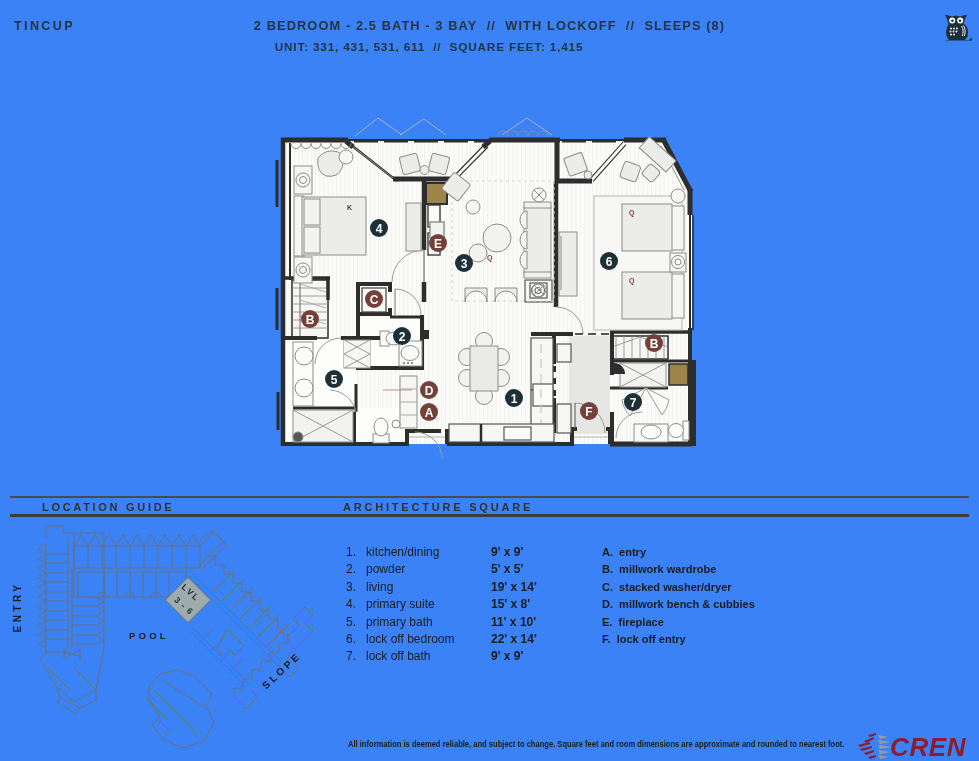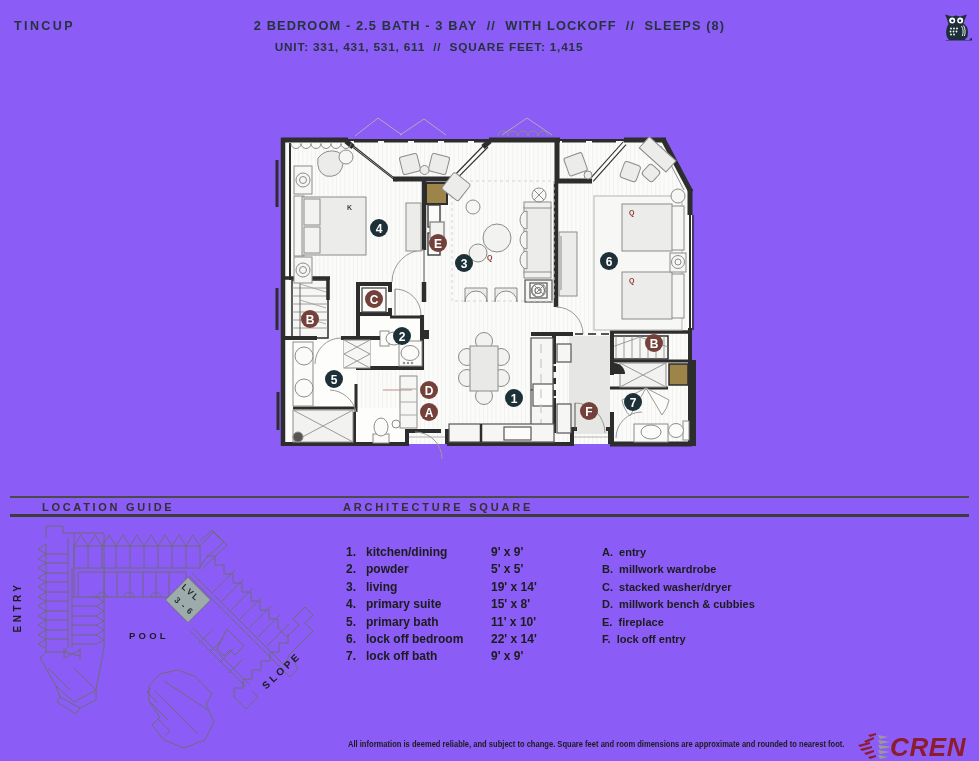--- a/index.html
+++ b/index.html
@@ -1,18 +1,18 @@
 <!DOCTYPE html>
 <html><head>
 <meta charset="utf-8">
 <style>
   html,body{margin:0;padding:0;background:#ffffff;}
   body{font-family:"Liberation Sans", sans-serif;}
   .abs{position:absolute;}
-  #page{position:relative;width:979px;height:761px;background:#8b5cf6;overflow:hidden;}
+  #page{position:relative;width:979px;height:761px;background:#3b82f6;overflow:hidden;}
 </style>
 </head>
 <body>
 <div id="page">
 
 <div class="abs" style="left:14px;top:19px;font-size:12.5px;font-weight:bold;letter-spacing:2.4px;color:#25333c;">TINCUP</div>
 
 <div class="abs" style="left:0;top:18px;width:979px;text-align:center;font-size:12.8px;font-weight:bold;letter-spacing:1.1px;color:#25333c;">2 BEDROOM - 2.5 BATH - 3 BAY&nbsp;&nbsp;//&nbsp;&nbsp;WITH LOCKOFF&nbsp;&nbsp;//&nbsp;&nbsp;SLEEPS (8)</div>
 
 <div class="abs" style="left:0;top:40px;width:858px;text-align:center;font-size:11.8px;font-weight:bold;letter-spacing:0.8px;color:#25333c;">UNIT: 331, 431, 531, 611&nbsp;&nbsp;//&nbsp;&nbsp;SQUARE FEET: 1,415</div>
@@ -536,21 +536,21 @@
     <text x="0" y="0" font-size="8.5" font-weight="bold" fill="#1c2a30" text-anchor="middle" letter-spacing="1" font-family="Liberation Sans, sans-serif" transform="translate(182,608) rotate(42)">3 - 6</text>
   </g>
 
   <text x="0" y="0" font-size="10" font-weight="bold" fill="#1c1c1c" letter-spacing="3.5" text-anchor="middle" font-family="Liberation Sans, sans-serif" transform="translate(21,607) rotate(-90)">ENTRY</text>
 
   <text x="129" y="639" font-size="9.5" font-weight="bold" fill="#1c1c1c" letter-spacing="3.2" font-family="Liberation Sans, sans-serif">POOL</text>
 
   <text x="0" y="0" font-size="10" font-weight="bold" fill="#1c1c1c" letter-spacing="3" text-anchor="middle" font-family="Liberation Sans, sans-serif" transform="translate(284,673) rotate(-43)">SLOPE</text>
 </svg>
 
-<div class="abs" style="left:346px;top:544px;font-size:12px;font-weight:bold;color:#1c1c1c;line-height:17.4px;">
+<div class="abs" style="left:346px;top:544px;font-size:12px;font-weight:normal;color:#1c1c1c;line-height:17.4px;">
   <div>1.&nbsp;&nbsp;&nbsp;kitchen/dining</div>
   <div>2.&nbsp;&nbsp;&nbsp;powder</div>
   <div>3.&nbsp;&nbsp;&nbsp;living</div>
   <div>4.&nbsp;&nbsp;&nbsp;primary suite</div>
   <div>5.&nbsp;&nbsp;&nbsp;primary bath</div>
   <div>6.&nbsp;&nbsp;&nbsp;lock off bedroom</div>
   <div>7.&nbsp;&nbsp;&nbsp;lock off bath</div>
 </div>
 
 <div class="abs" style="left:479px;top:544px;font-size:12px;font-weight:bold;color:#1c1c1c;line-height:17.4px;margin-left:12px;">

